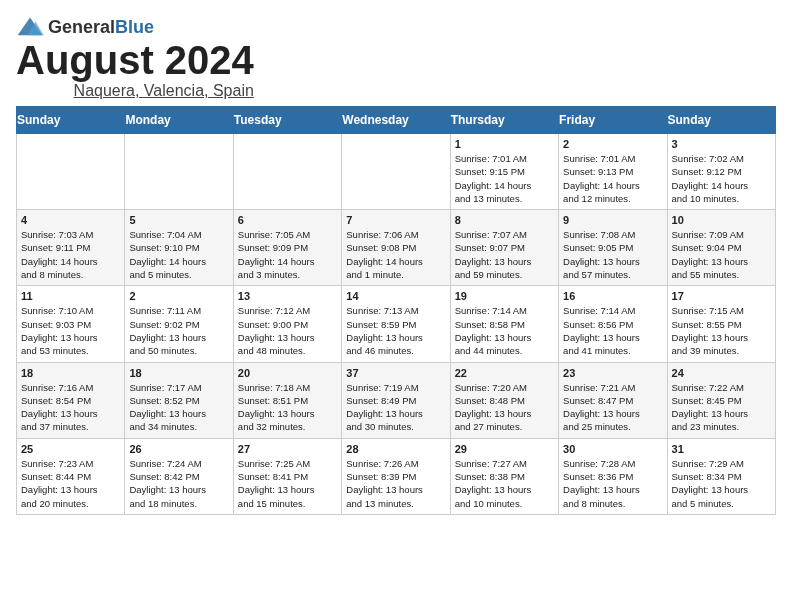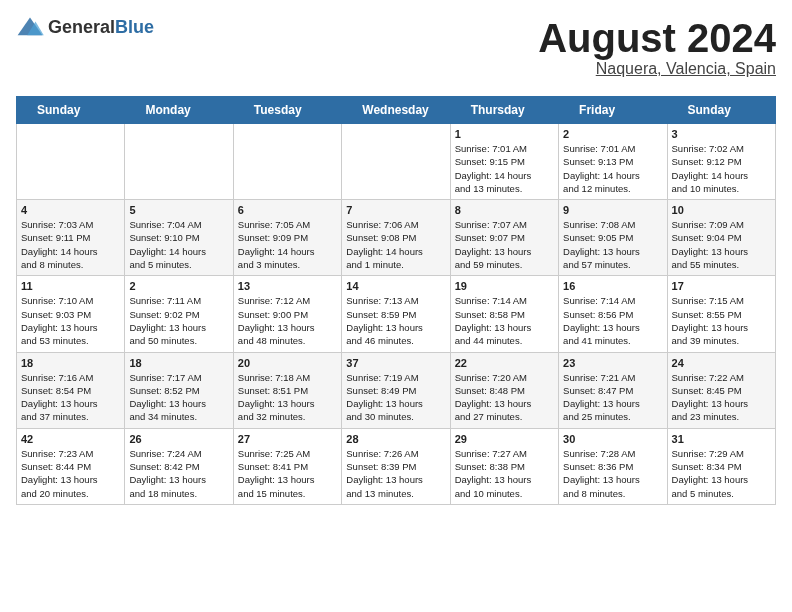--- a/index.html
+++ b/index.html
@@ -7,21 +7,22 @@
       font-family: Arial, Helvetica, sans-serif;
       background: #fff;
       width: 792px;
       min-height: 612px;
       padding: 16px;
     }
     .header {
       display: flex;
       justify-content: space-between;
       align-items: flex-start;
-      margin-bottom: 18px;
+      margin-bottom: 6px;
+      flex-direction: column;
     }
     .logo {
       display: flex;
       align-items: center;
       gap: 4px;
     }
     .logo-text-general {
       font-size: 18px;
       font-weight: bold;
       color: #333;
@@ -53,21 +54,21 @@
     table {
       width: 100%;
       border-collapse: collapse;
       table-layout: fixed;
     }
     thead tr th {
       background-color: #2e6da4;
       color: #fff;
       font-size: 12px;
       font-weight: bold;
-      padding: 6px 20px;
+      padding: 6px 0;
       text-align: left;
       border: 1px solid #2e6da4;
     }
     tbody tr td {
       border: 1px solid #ccc;
       vertical-align: top;
       padding: 4px 4px;
       font-size: 9.5px;
       color: #222;
       min-height: 80px;
@@ -223,21 +224,21 @@
           <div class="day-number">23</div>
           <div class="cell-content">Sunrise: 7:21 AM<br>Sunset: 8:47 PM<br>Daylight: 13 hours<br>and 25 minutes.</div>
         </td>
         <td>
           <div class="day-number">24</div>
           <div class="cell-content">Sunrise: 7:22 AM<br>Sunset: 8:45 PM<br>Daylight: 13 hours<br>and 23 minutes.</div>
         </td>
       </tr>
       <tr>
         <td>
-          <div class="day-number">42</div>
+          <div class="day-number">25</div>
           <div class="cell-content">Sunrise: 7:23 AM<br>Sunset: 8:44 PM<br>Daylight: 13 hours<br>and 20 minutes.</div>
         </td>
         <td>
           <div class="day-number">26</div>
           <div class="cell-content">Sunrise: 7:24 AM<br>Sunset: 8:42 PM<br>Daylight: 13 hours<br>and 18 minutes.</div>
         </td>
         <td>
           <div class="day-number">27</div>
           <div class="cell-content">Sunrise: 7:25 AM<br>Sunset: 8:41 PM<br>Daylight: 13 hours<br>and 15 minutes.</div>
         </td>

